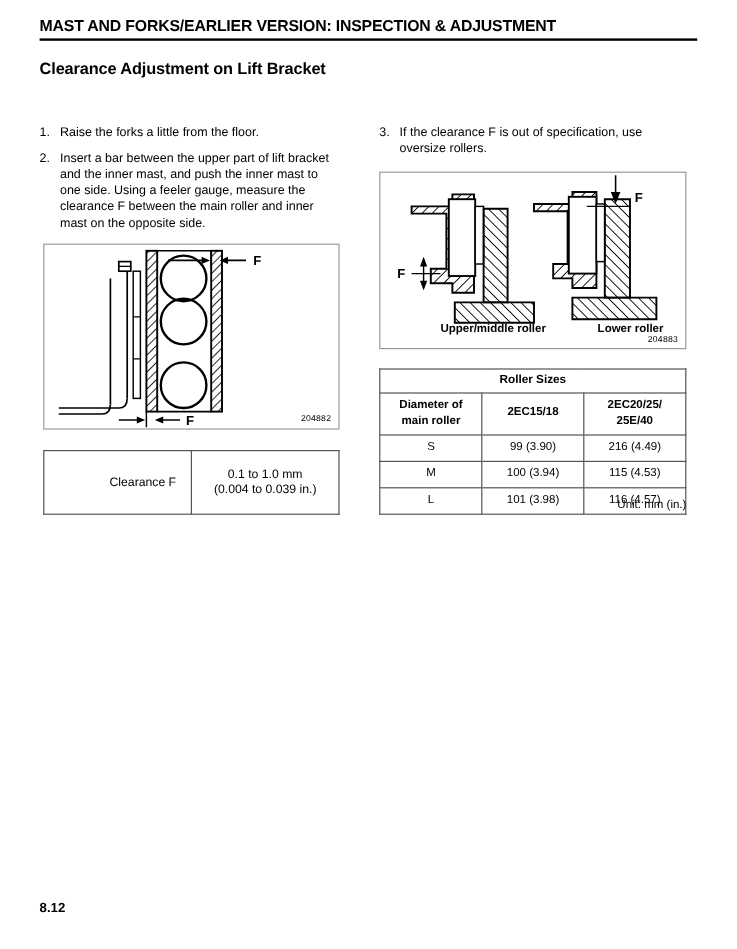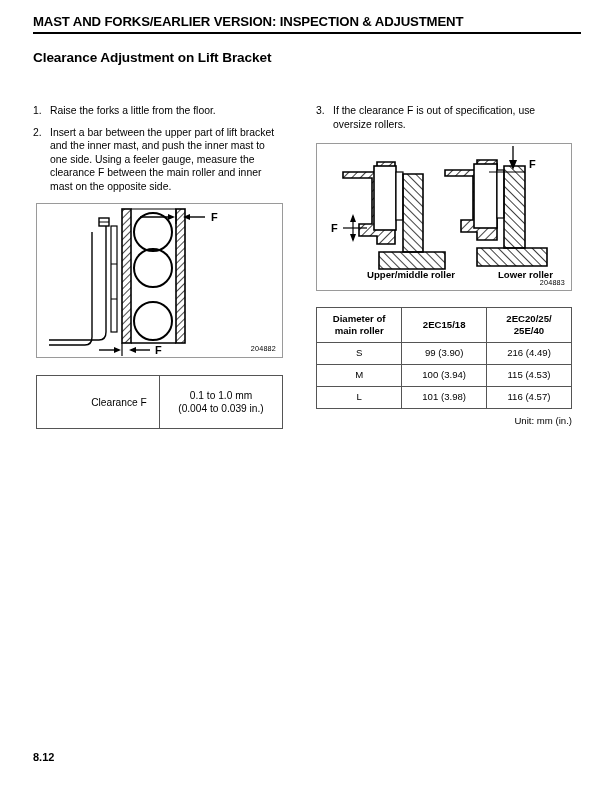--- a/index.html
+++ b/index.html
@@ -352,20 +352,23 @@
         <td>
           <div>0.1 to 1.0 mm</div>
           <div>(0.004 to 0.039 in.)</div>
         </td>
       </tr>
     </tbody>
   </table>
 
   <table class="roller-table">
     <thead>
+      <tr class="title-row">
+        <th colspan="3">Roller Sizes</th>
+      </tr>
       <tr class="head-row">
         <th class="col-a">
           <div>Diameter of</div>
           <div>main roller</div>
         </th>
         <th class="col-b">2EC15/18</th>
         <th class="col-c">
           <div>2EC20/25/</div>
           <div>25E/40</div>
         </th>

